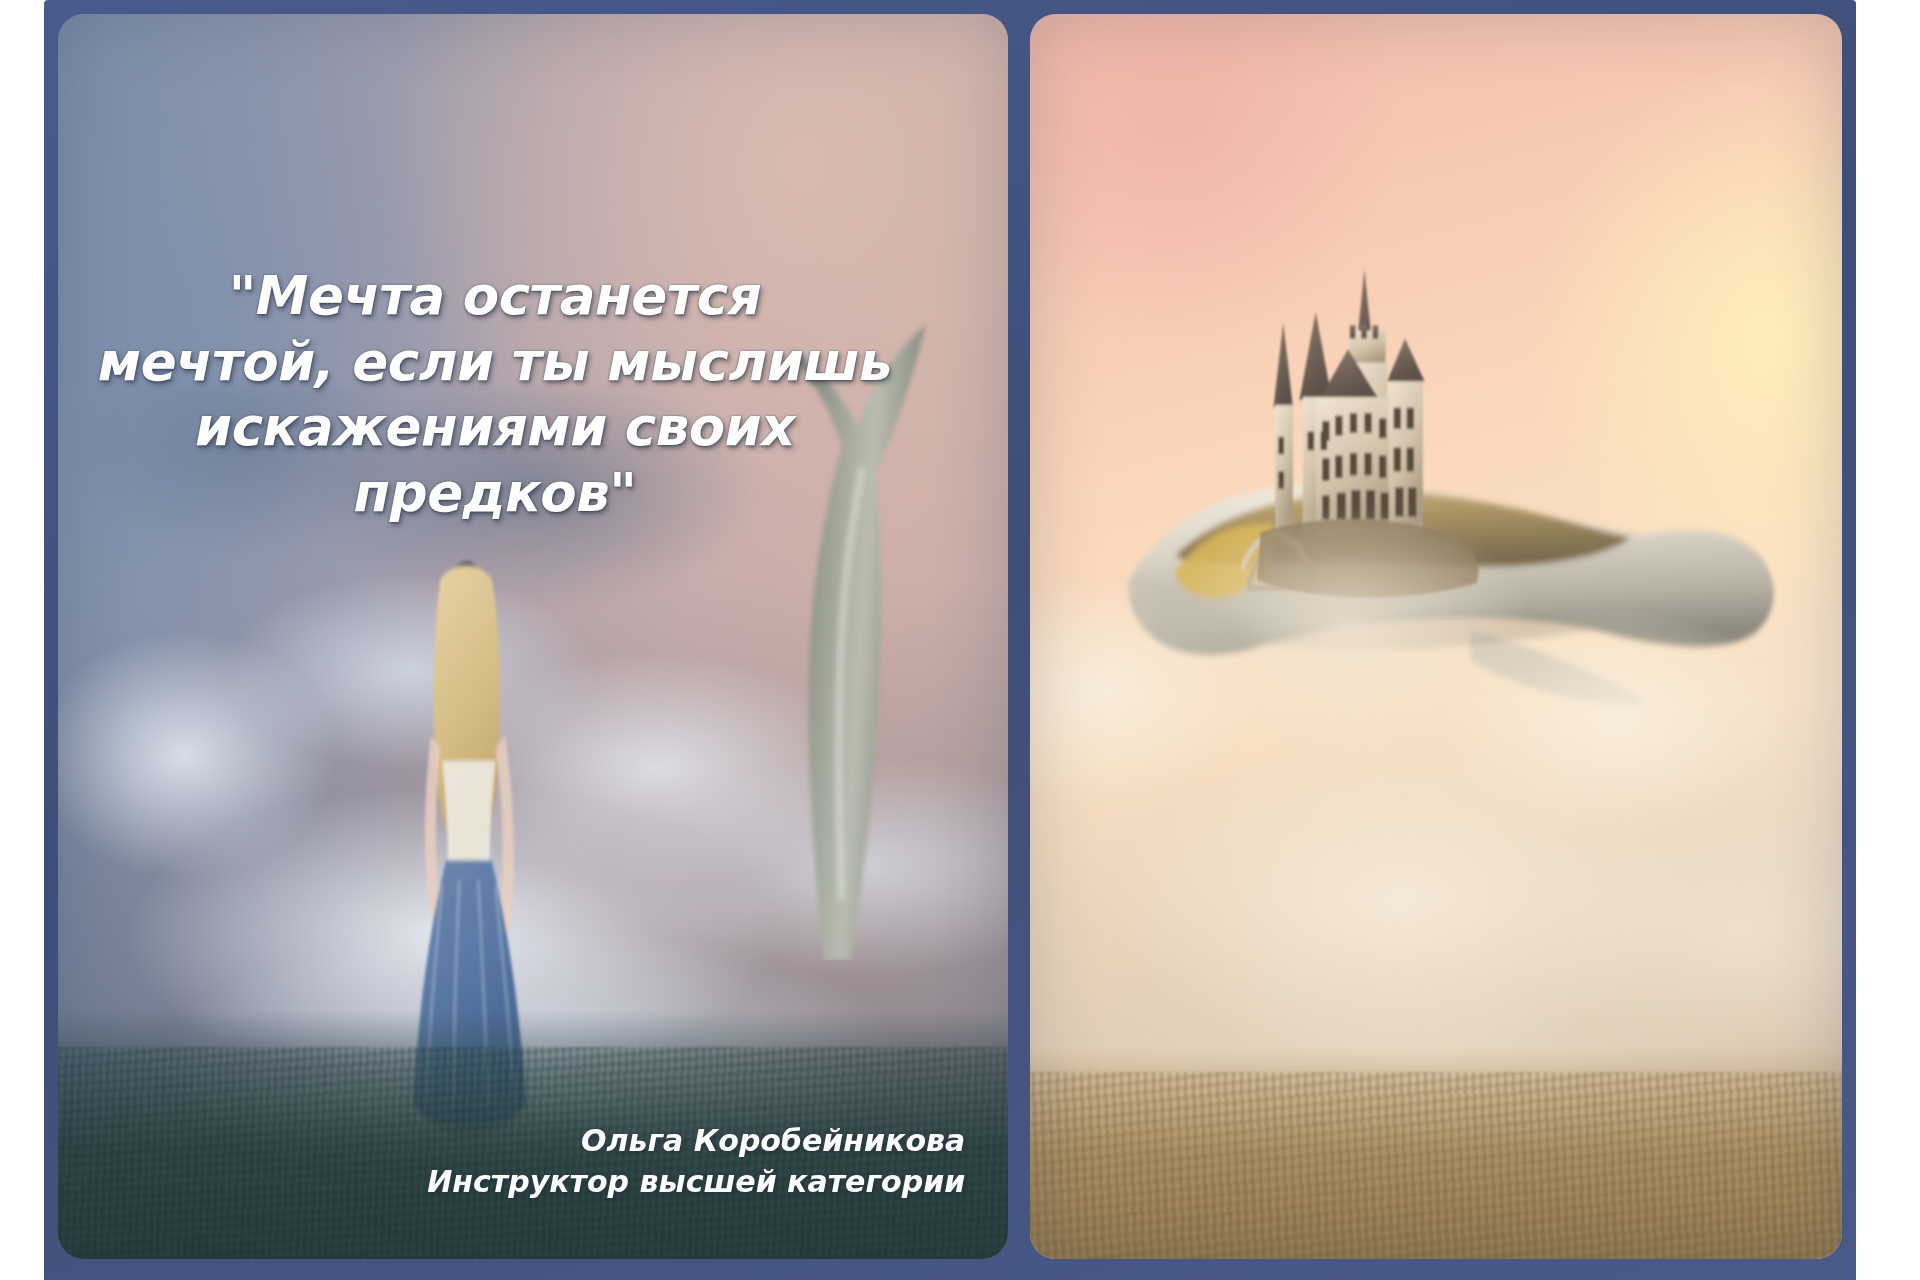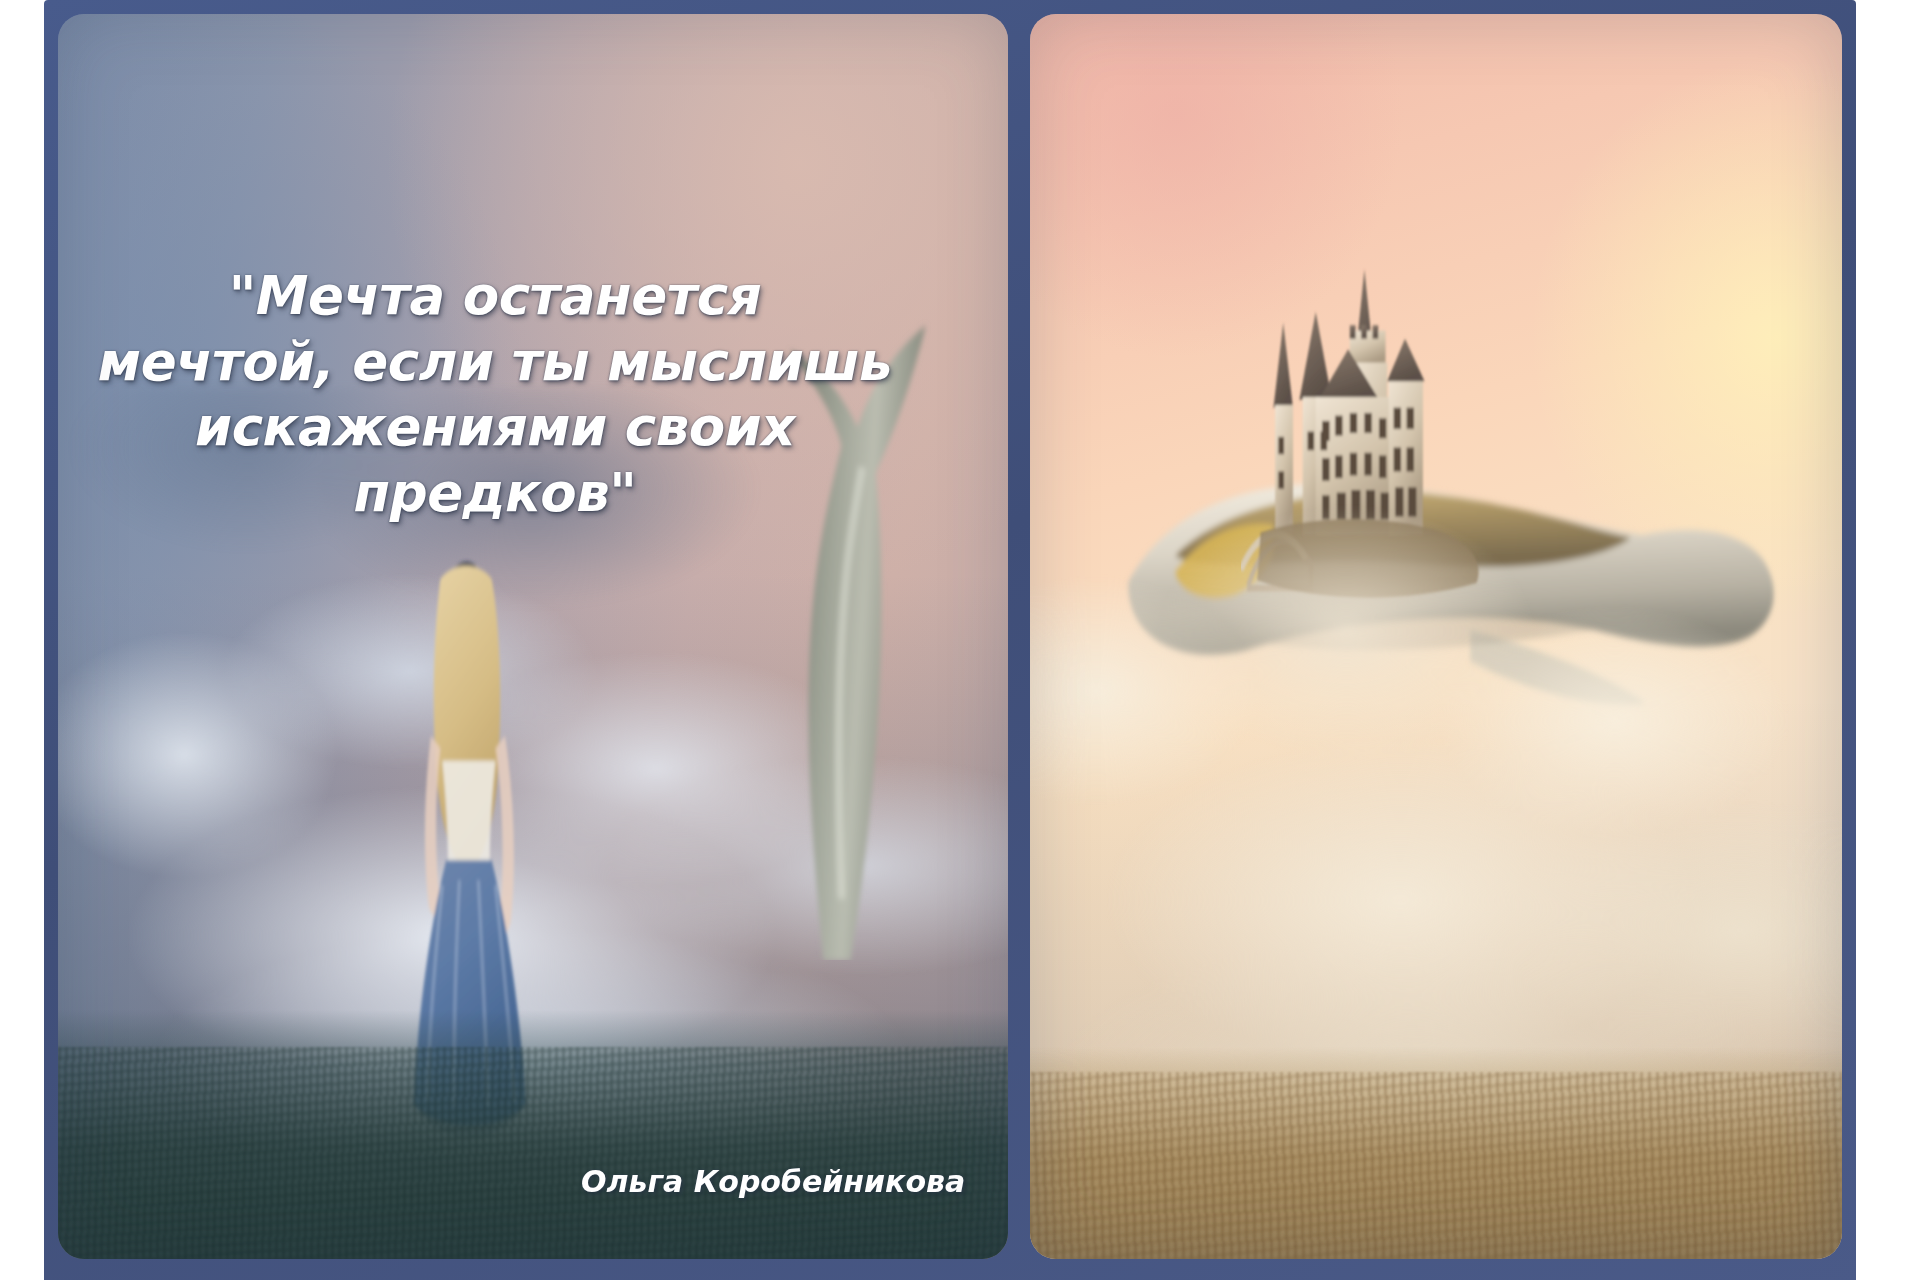--- a/index.html
+++ b/index.html
@@ -294,20 +294,21 @@
     <div class="ground-left"></div>
     <div class="ground-left-tex"></div>
 
     <div class="quote">"Мечта останется
 мечтой, если ты мыслишь
 искажениями своих
 предков"</div>
 
     <div class="attribution">
       <div>Ольга Коробейникова</div>
+      <div>Инструктор высшей категории</div>
     </div>
 
     <div class="vignette"></div>
   </div>
 
   <div class="panel panel-right">
 
     <div class="sky-right"></div>
     <div class="sky-right-glow"></div>
 

